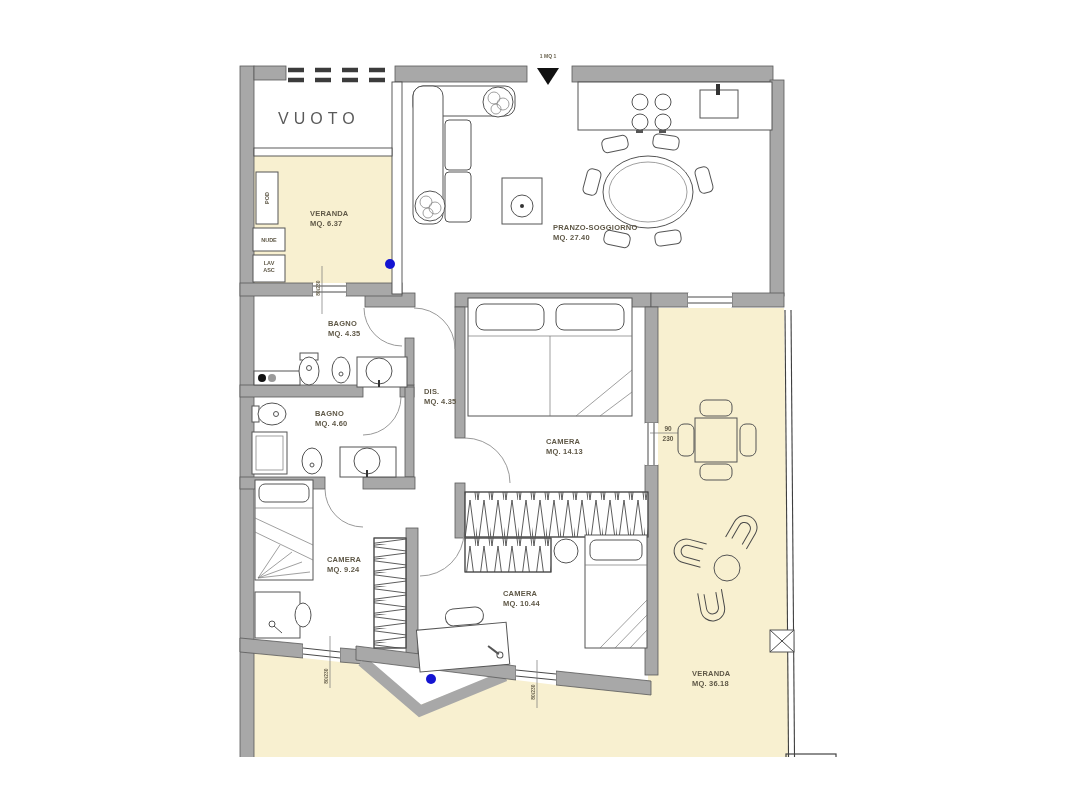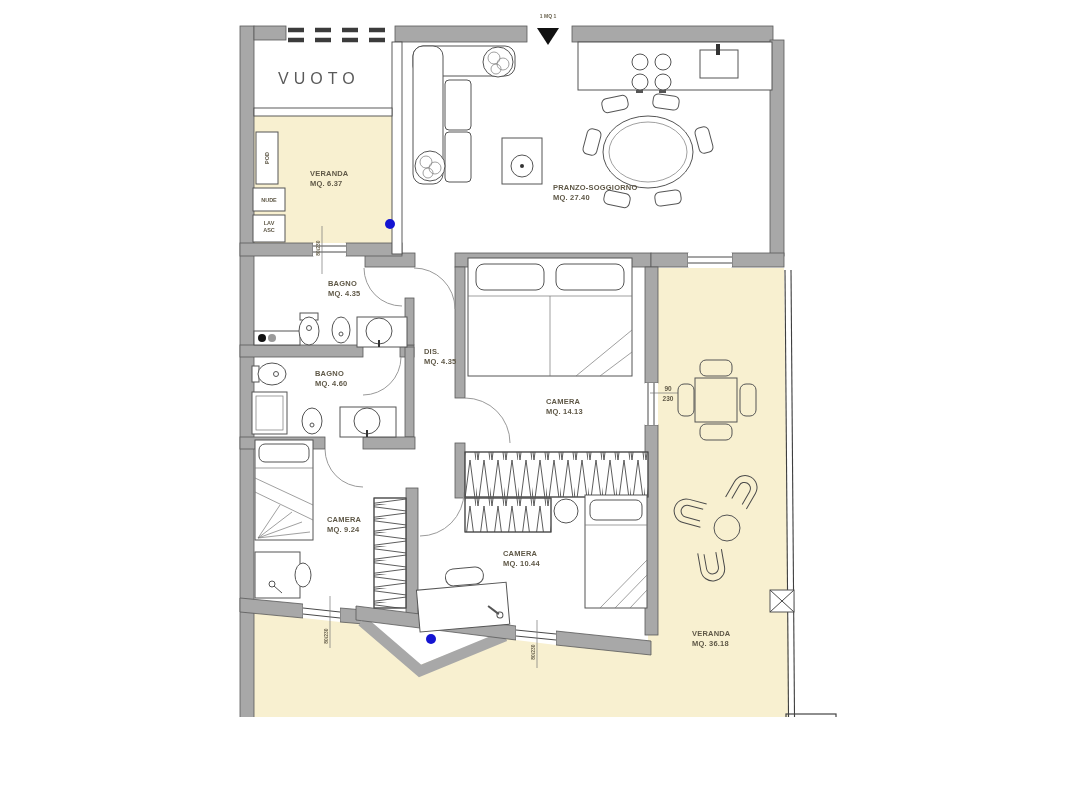--- a/index.html
+++ b/index.html
@@ -1,17 +1,17 @@
 <!DOCTYPE html>
 <html><head>
 <meta charset="utf-8">
 <style>
   html,body{margin:0;padding:0;background:#fff;}
   #stage{position:relative;width:1067px;height:717px;background:#ffffff;overflow:hidden;
-         font-family:"Liberation Sans",sans-serif;}
+         font-family:"Liberation Sans",sans-serif;margin-top:40px;}
   svg{position:absolute;inset:0;}
   .wall{fill:#a8a8a8;stroke:#595959;stroke-width:.8;}
   .thinwall{fill:#ffffff;stroke:#4a4a4a;stroke-width:.9;}
   .furn{fill:#ffffff;stroke:#555;stroke-width:1;}
   .furnc{fill:#f8f0d0;stroke:#555;stroke-width:1;}
   .ln{stroke:#4a4a4a;stroke-width:1;fill:none;}
   .thin{stroke:#777;stroke-width:.7;fill:none;}
   .arc{stroke:#9a9a9a;stroke-width:1;fill:none;}
   .rail{stroke:#3f3f3f;stroke-width:1.1;fill:none;}
   .lbl{font-weight:bold;font-size:7.5px;fill:#5f5847;letter-spacing:.2px;}

